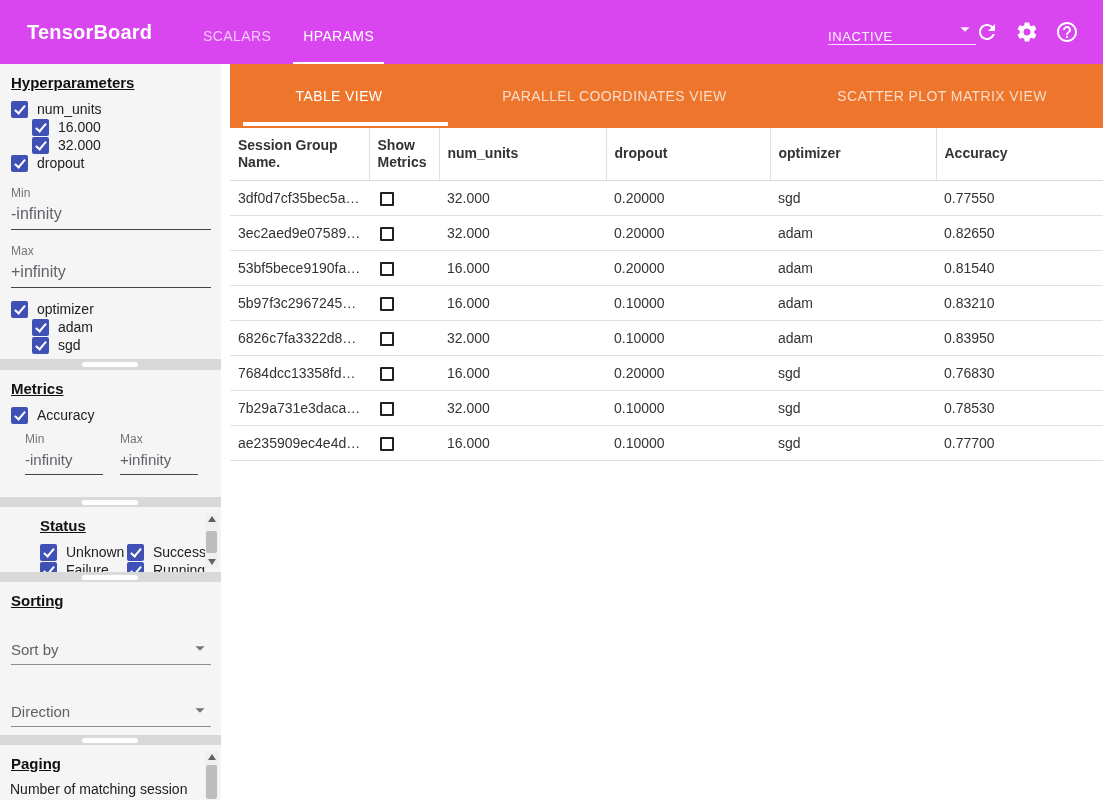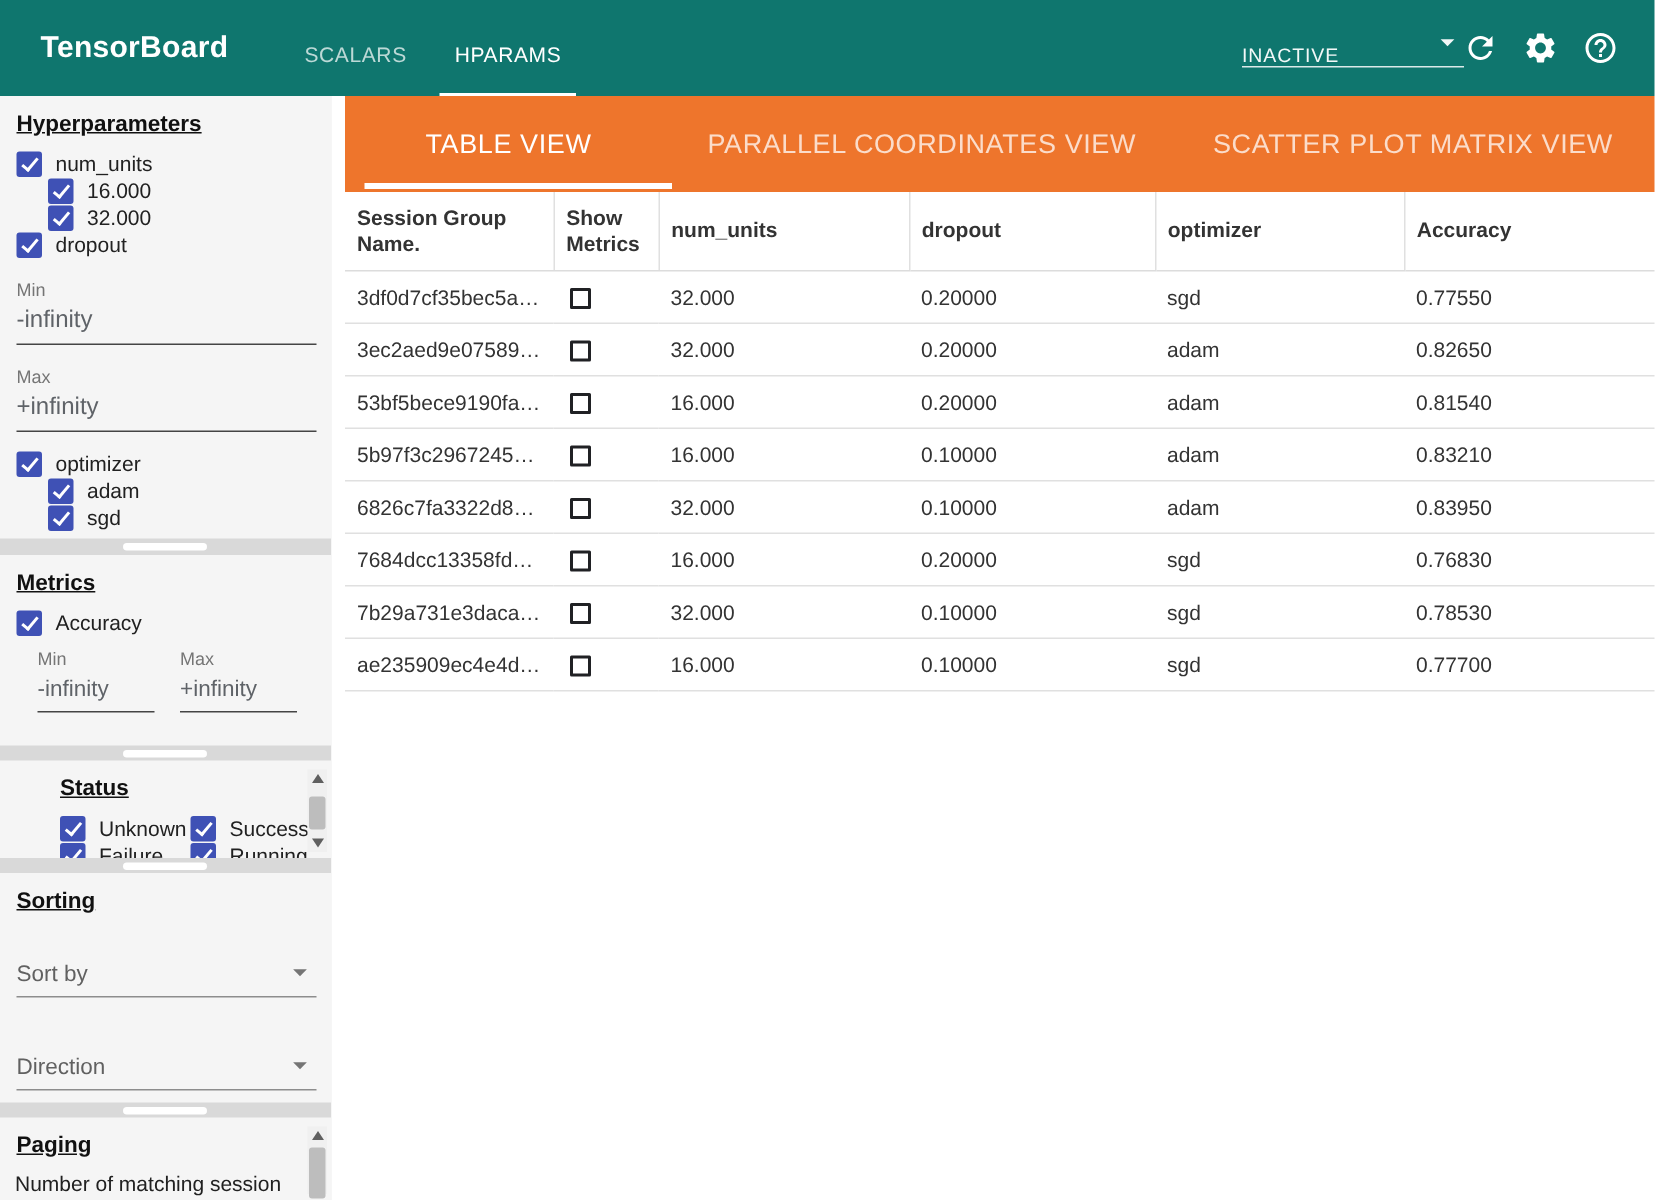--- a/index.html
+++ b/index.html
@@ -6,21 +6,21 @@
   html,body { margin:0; padding:0; }
   body {
     width:1103px; height:800px; position:relative; overflow:hidden;
     background:#fff; font-family:"Liberation Sans", sans-serif;
     -webkit-font-smoothing:antialiased;
   }
 
   
   .header {
     position:absolute; top:0; left:0; width:1103px; height:64px;
-    background:#0f766e; color:#fff;
+    background:#d946ef; color:#fff;
   }
   .logo {
     position:absolute; left:27px; top:0; height:64px; display:flex; align-items:center;
     font-size:20px; font-weight:bold; letter-spacing:0.2px; color:#fff;
   }
   .header-tabs { position:absolute; left:187px; top:4px; height:64px; display:flex; }
   .header-tab {
     position:relative; padding:0 16px; display:flex; align-items:center;
     font-size:14px; letter-spacing:0.4px; color:rgba(255,255,255,0.72); cursor:pointer;
   }
@@ -103,21 +103,21 @@
   .vs-down { bottom:3px; border-top:6px solid #606060; }
   .vs-thumb { position:absolute; left:1px; width:11px; background:#bdbdbd; border-radius:2px; cursor:grab; }
   .vs-thumb.status-pos { top:18px; height:22px; }
   .vs-thumb.paging-pos { top:14px; height:34px; }
 
   
   .main { position:absolute; top:64px; left:230px; width:873px; height:736px; background:#fff; }
   .view-tabs { height:64px; background:#ee752c; display:flex; }
   .view-tab {
     position:relative; display:flex; align-items:center; justify-content:center;
-    font-size:18px; letter-spacing:0.4px; color:rgba(255,255,255,0.75); cursor:pointer;
+    font-size:14px; letter-spacing:0.4px; color:rgba(255,255,255,0.75); cursor:pointer;
   }
   .view-tab:nth-of-type(1) { width:218px; }
   .view-tab:nth-of-type(2) { width:333px; }
   .view-tab:nth-of-type(3) { width:322px; }
   .view-tab.active { color:#fff; }
   .view-tab.active::after {
     content:""; position:absolute; left:13px; right:0; bottom:2px; height:4px; background:#fff;
   }
 
   table.hparams-table { border-collapse:collapse; table-layout:fixed; width:873px; }

